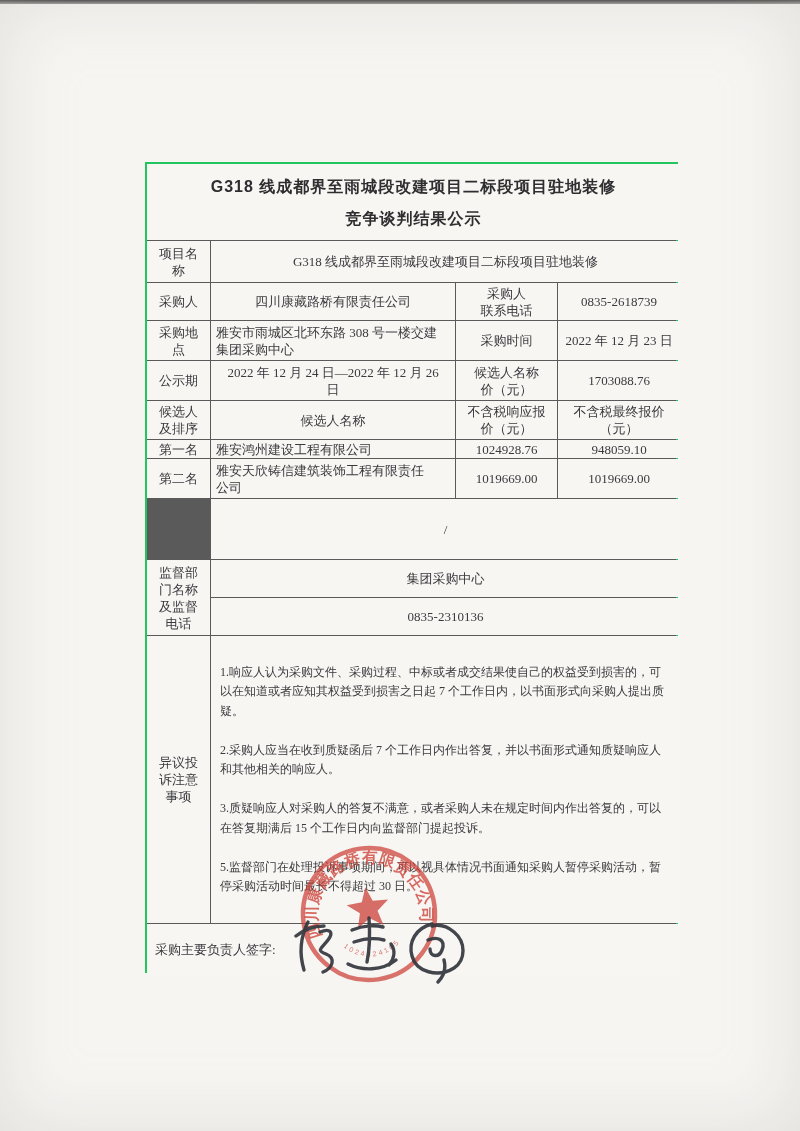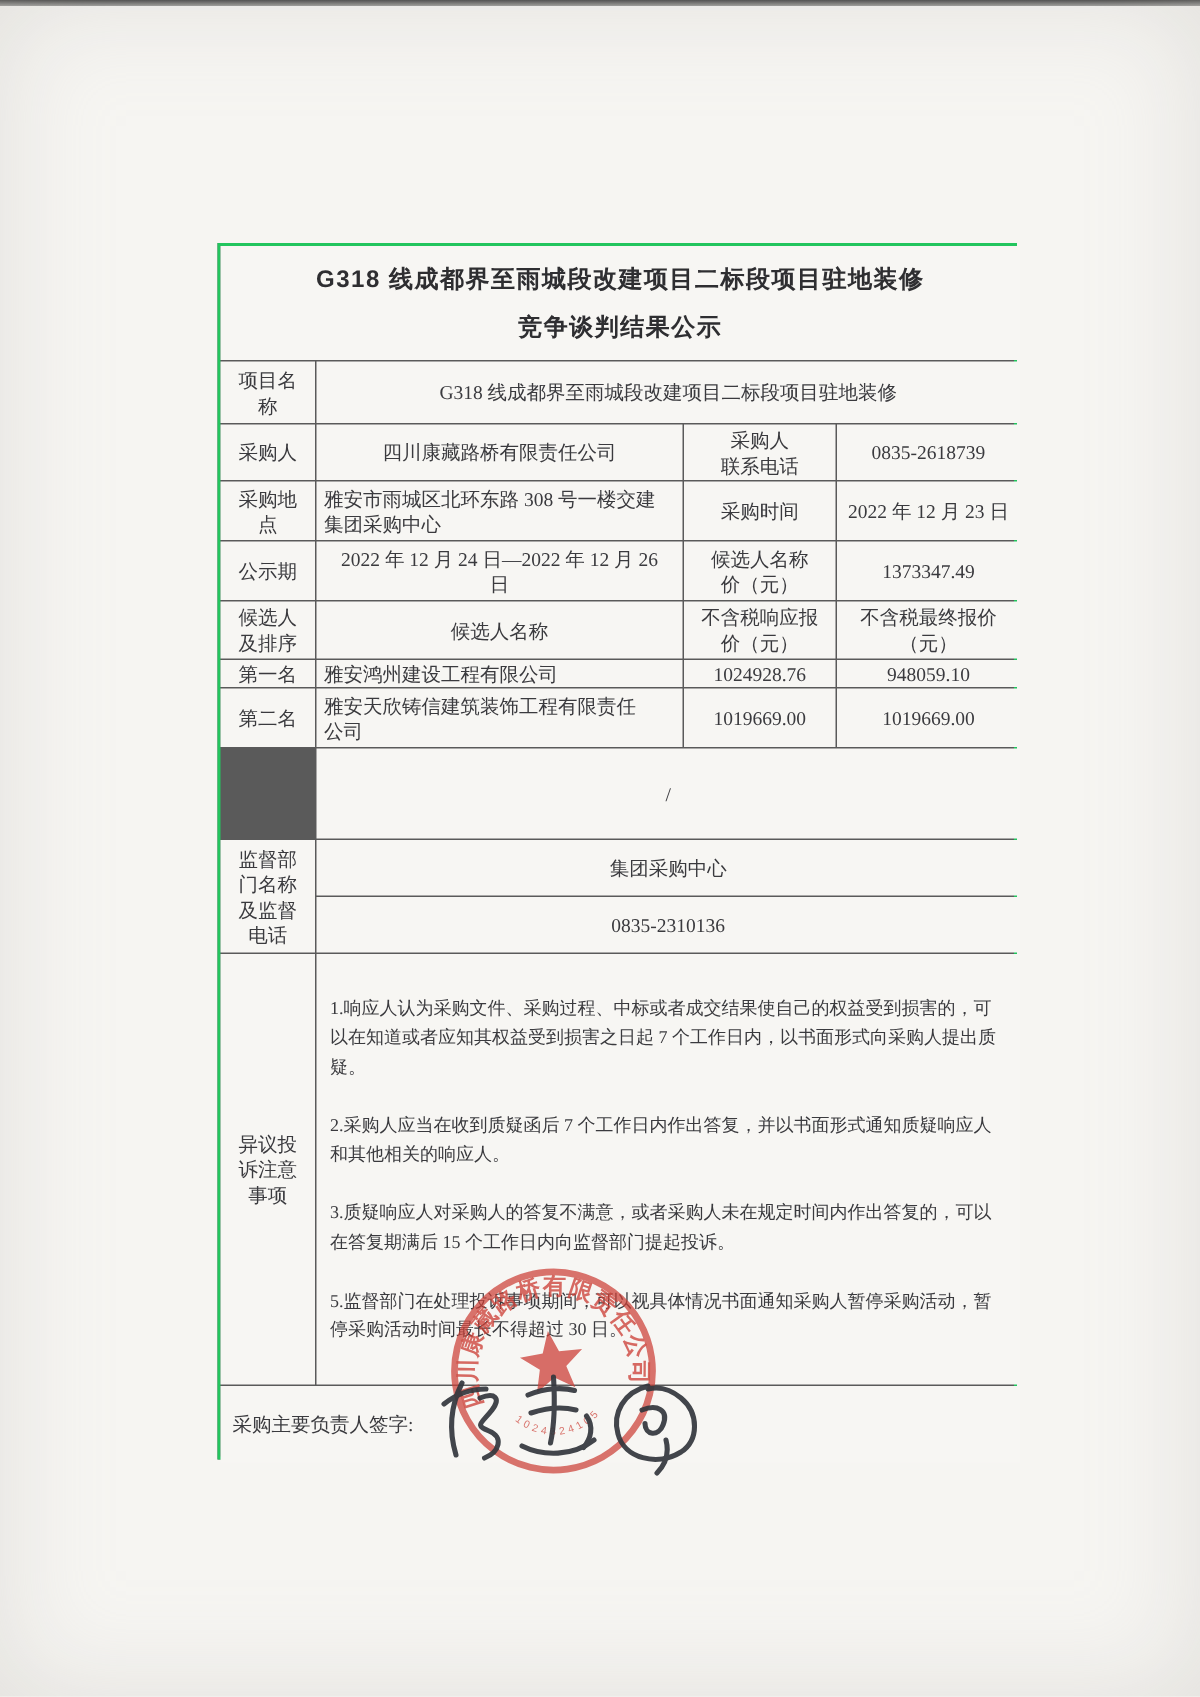--- a/index.html
+++ b/index.html
@@ -95,21 +95,21 @@
   <div class="cell left">雅安市雨城区北环东路 308 号一楼交建
 集团采购中心</div>
   <div class="cell">采购时间</div>
   <div class="cell">2022 年 12 月 23 日</div>
 
   <div class="cell">公示期</div>
   <div class="cell">2022 年 12 月 24 日—2022 年 12 月 26
 日</div>
   <div class="cell">候选人名称
 价（元）</div>
-  <div class="cell">1373347.49</div>
+  <div class="cell">1703088.76</div>
 
   <div class="cell">候选人
 及排序</div>
   <div class="cell">候选人名称</div>
   <div class="cell">不含税响应报
 价（元）</div>
   <div class="cell">不含税最终报价
 （元）</div>
 
   <div class="cell">第一名</div>

